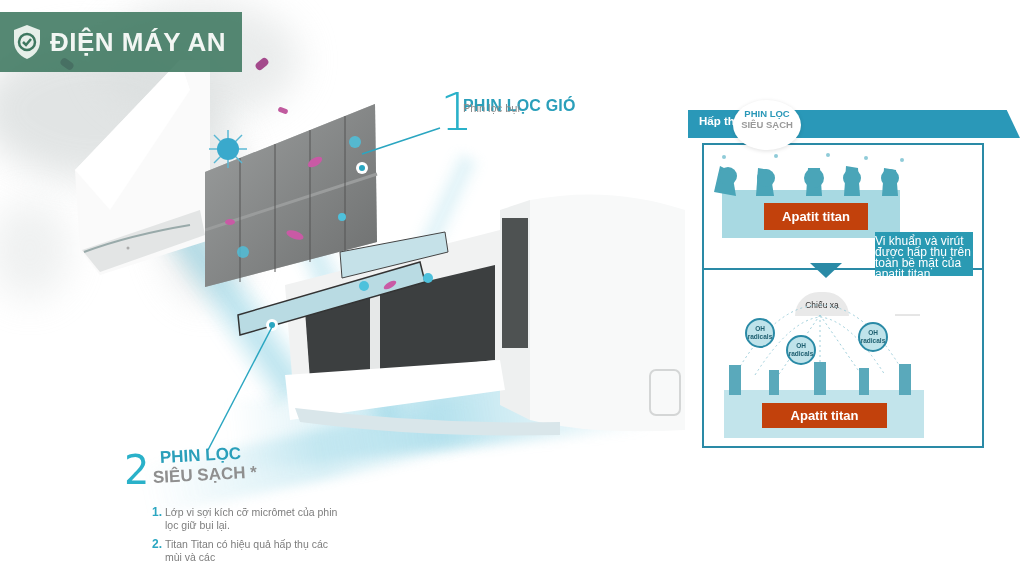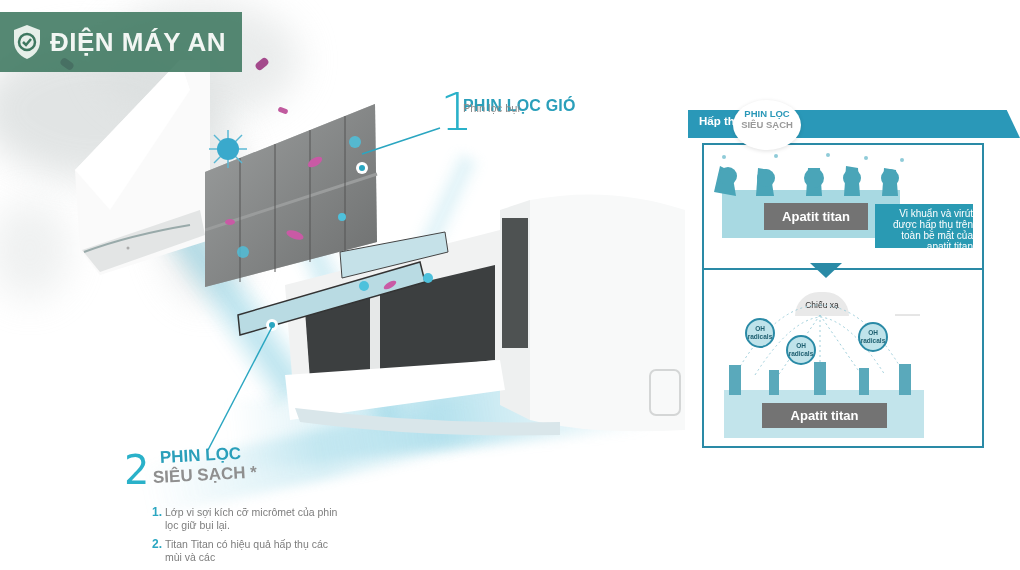--- a/index.html
+++ b/index.html
@@ -48,22 +48,22 @@
   .info-header-left { position: absolute; left: 699px; top: 115px; color: #fff; font-size: 11.5px; font-weight: bold; }
   .info-header-right { position: absolute; left: 805px; top: 115px; color: #fff; font-size: 11px; font-weight: bold; letter-spacing: -.2px; }
   .info-badge { position: absolute; left: 733px; top: 100px; width: 68px; height: 50px; border-radius: 50%; background: #fff; box-shadow: 0 1px 4px rgba(0,0,0,.12); text-align: center; }
   .badge-l1 { color: #2a98b8; font-size: 9.5px; font-weight: bold; margin-top: 8px; display: block; }
   .badge-l2 { color: #9a9a9a; font-size: 9.5px; font-weight: bold; display: block; }
 
   .panel { position: absolute; border: 2px solid #2a8aa6; background: #fff; }
   .panel-top { left: 702px; top: 143px; width: 282px; height: 127px; }
   .panel-bot { left: 702px; top: 268px; width: 282px; height: 180px; }
 
-  .apatit-bar { position: absolute; background: #737373; color: #fff; font-weight: bold; font-size: 13px; display: flex; align-items: center; justify-content: center; }
-  .callout { position: absolute; left: 875px; top: 204px; width: 98px; height: 44px; background: #2a9ab3; color: #fff; font-size: 10px; line-height: 11px; text-align: right; padding-top: 4px; }
+  .apatit-bar { position: absolute; background: #c2410c; color: #fff; font-weight: bold; font-size: 13px; display: flex; align-items: center; justify-content: center; }
+  .callout { position: absolute; left: 875px; top: 232px; width: 98px; height: 44px; background: #2a9ab3; color: #fff; font-size: 12px; line-height: 11px; text-align: left; padding-top: 4px; }
   .arrow-down { position: absolute; left: 810px; top: 263px; width: 0; height: 0; border-left: 16px solid transparent; border-right: 16px solid transparent; border-top: 15px solid #2a8aa6; }
   .chieu-xa { position: absolute; left: 795px; top: 292px; width: 54px; height: 24px; border-radius: 27px 27px 0 0; background: #e9e9e9; color: #333; font-size: 8.5px; text-align: center; padding-top: 8px; }
   .radical { position: absolute; width: 30px; height: 30px; border-radius: 50%; border: 2px solid #2a8aa6; background: #bfe3ea; color: #1e5f70; font-size: 6.5px; font-weight: bold; text-align: center; line-height: 8px; padding-top: 5px; }
   .grass { position: absolute; background: #a8d9e2; }
 </style>
 </head>
 <body>
 
 <div class="stage">
 

